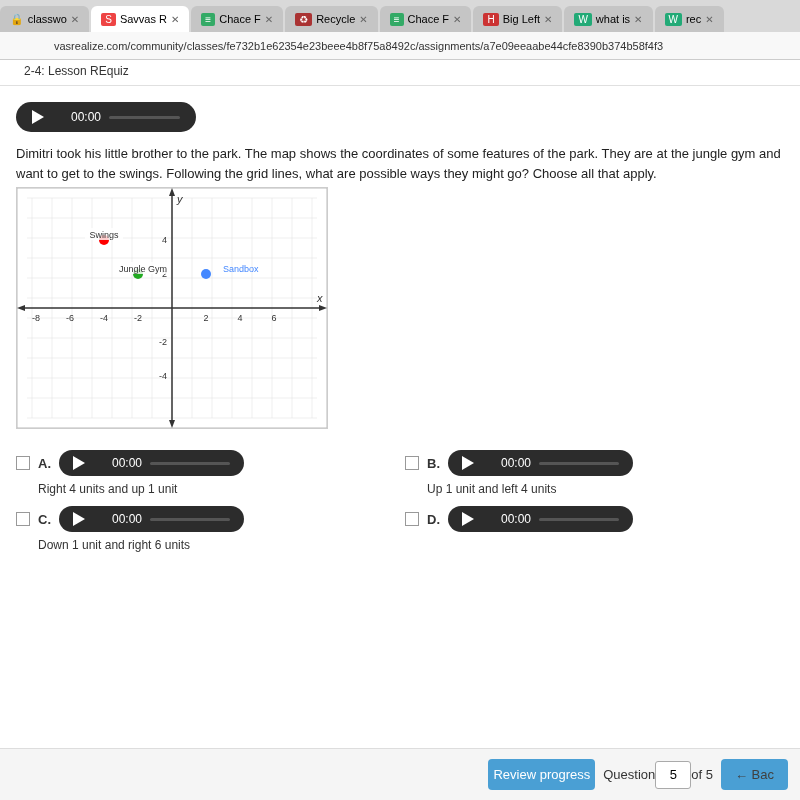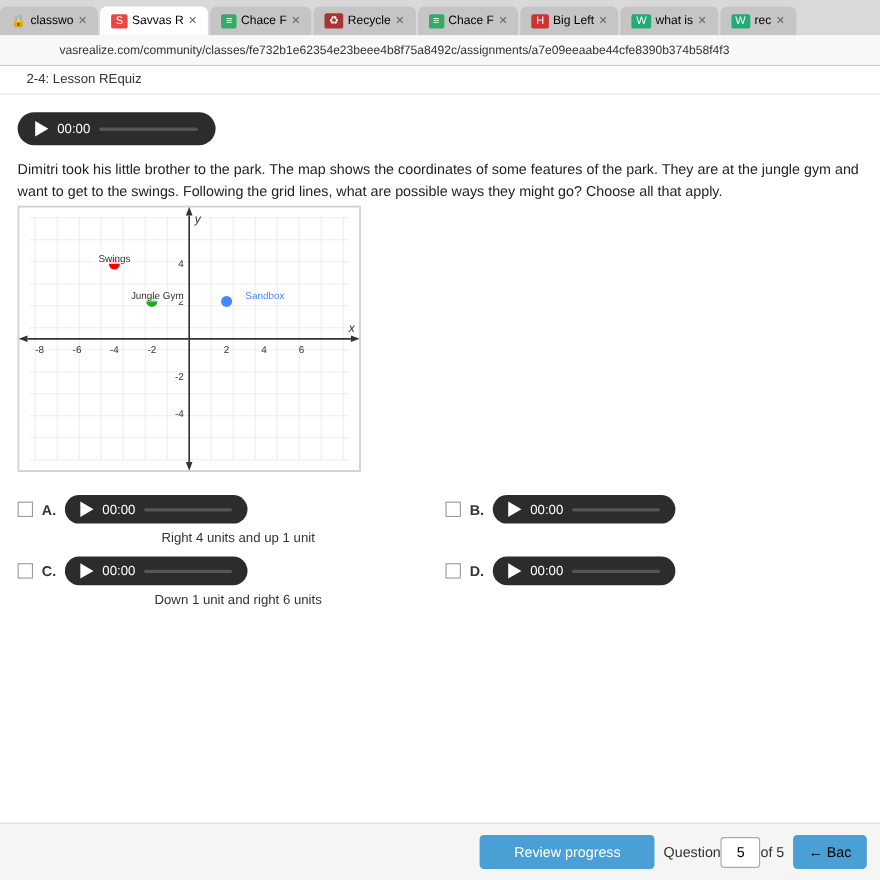--- a/index.html
+++ b/index.html
@@ -93,20 +93,21 @@
       width: 0;
       height: 0;
       border-top: 7px solid transparent;
       border-bottom: 7px solid transparent;
       border-left: 12px solid white;
       cursor: pointer;
     }
     .audio-time {
       color: white;
       font-size: 12px;
+      margin-left: 19px;
     }
     .audio-bar {
       flex: 1;
       height: 3px;
       background: #555;
       border-radius: 2px;
     }
 
     .question-text {
       font-size: 13px;
@@ -170,40 +171,39 @@
       padding: 6px 14px;
       gap: 8px;
       min-width: 160px;
     }
 
     .answer-desc {
       font-size: 12px;
       color: #333;
       padding-left: 22px;
       margin-top: 2px;
-      text-align: center;
     }
 
     
     .bottom-bar {
       background: #f5f5f5;
       border-top: 1px solid #ddd;
       display: flex;
       align-items: center;
       justify-content: flex-end;
       padding: 8px 12px;
       height: 52px;
       gap: 8px;
     }
 
     .review-btn {
       background: #4a9fd4;
       color: white;
       border: none;
-      padding: 8px 31px;
+      padding: 8px 5px;
       border-radius: 4px;
       font-size: 13px;
       cursor: pointer;
       font-weight: 500;
     }
 
     .question-nav {
       display: flex;
       align-items: center;
       gap: 0;
@@ -215,21 +215,21 @@
       width: 36px;
       height: 28px;
       border: 1px solid #aaa;
       text-align: center;
       font-size: 13px;
       border-radius: 3px;
     }
 
     .back-btn {
       background: #4a9fd4;
-      color: #000000;
+      color: #404040;
       border: none;
       padding: 8px 14px;
       border-radius: 4px;
       font-size: 13px;
       cursor: pointer;
       display: flex;
       align-items: center;
       gap: 4px;
     }
   </style>
@@ -402,20 +402,21 @@
     <div class="answer-choice">
       <div class="answer-row">
         <div class="checkbox"></div>
         <span class="choice-label">B.</span>
         <div class="audio-player-sm">
           <div class="play-btn"></div>
           <span class="audio-time">00:00</span>
           <div class="audio-bar" style="width:80px;"></div>
         </div>
       </div>
+      <div class="answer-desc">Up 1 unit and left 4 units</div>
     </div>
 
     <div class="answer-choice">
       <div class="answer-row">
         <div class="checkbox"></div>
         <span class="choice-label">C.</span>
         <div class="audio-player-sm">
           <div class="play-btn"></div>
           <span class="audio-time">00:00</span>
           <div class="audio-bar" style="width:80px;"></div>

